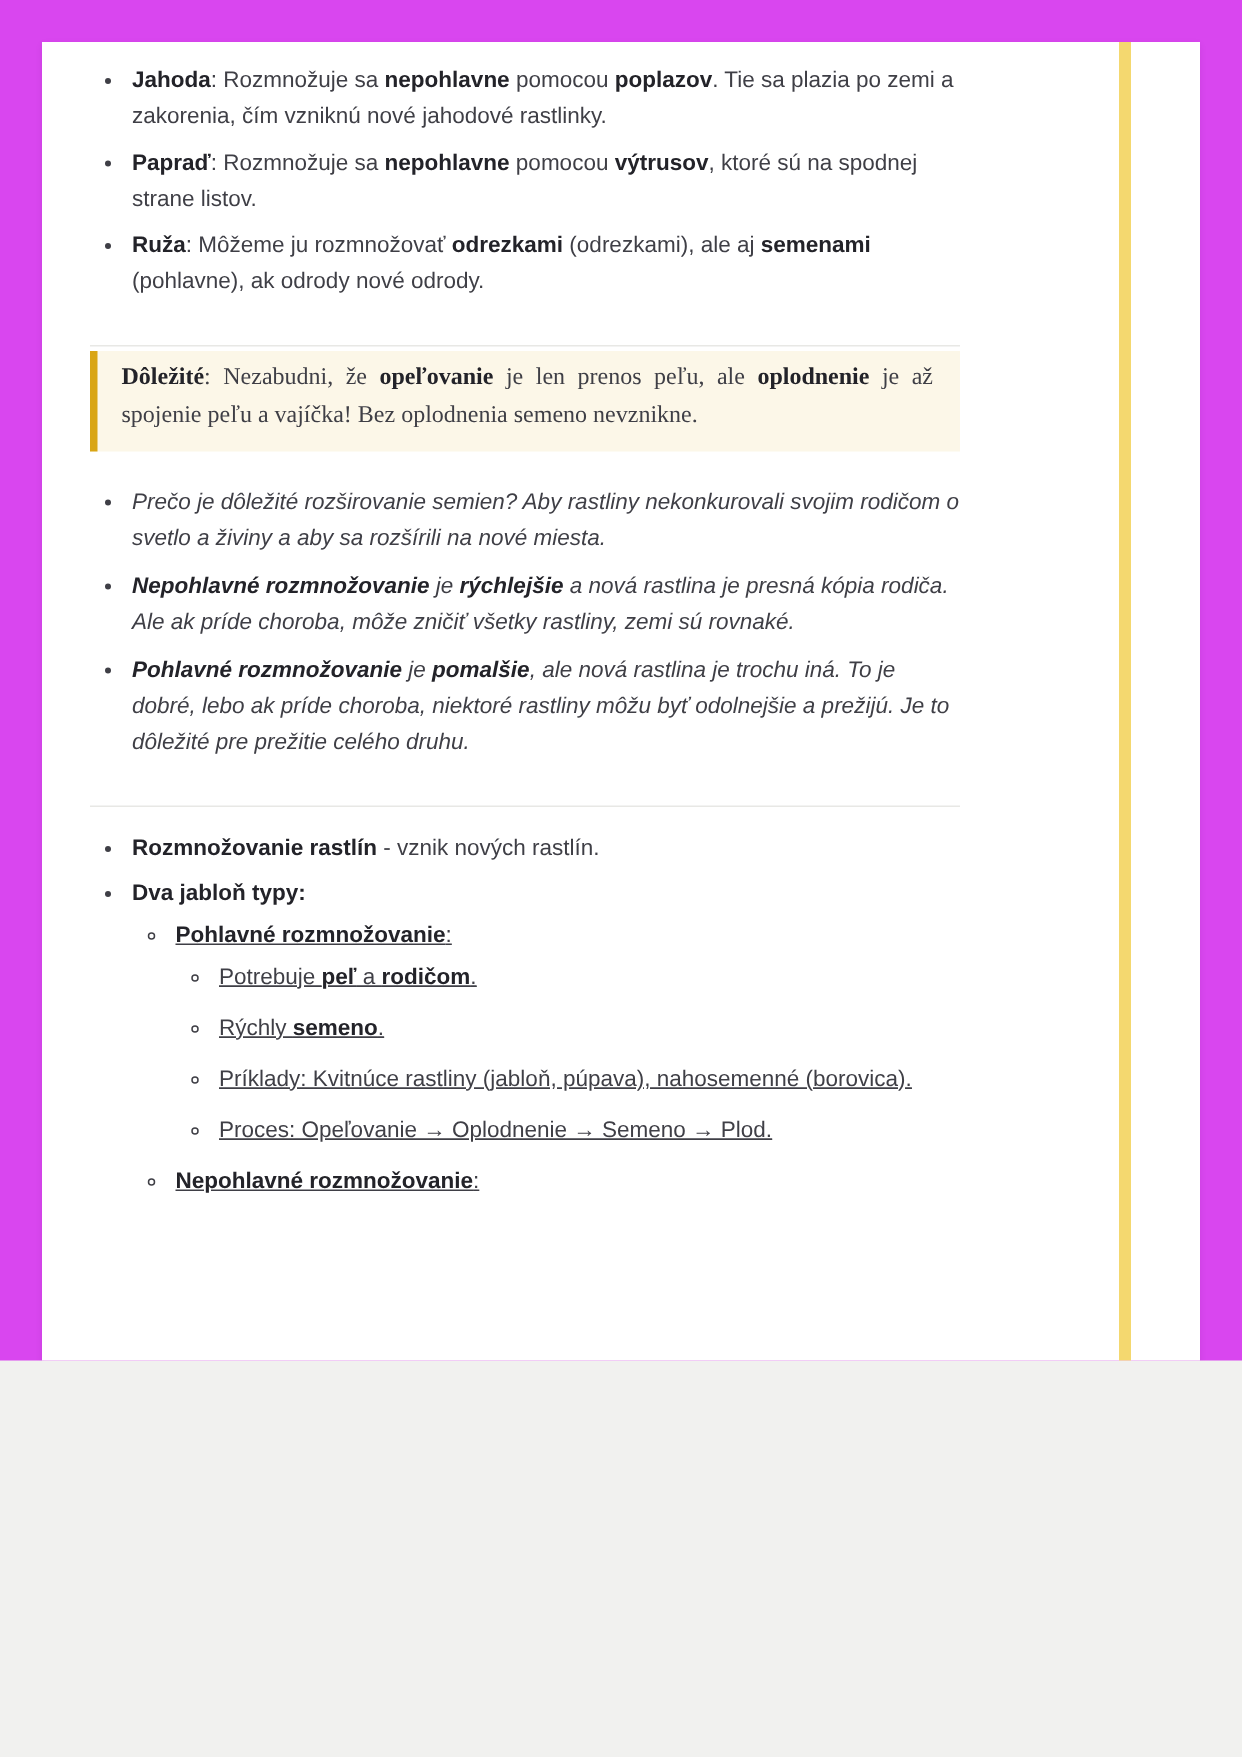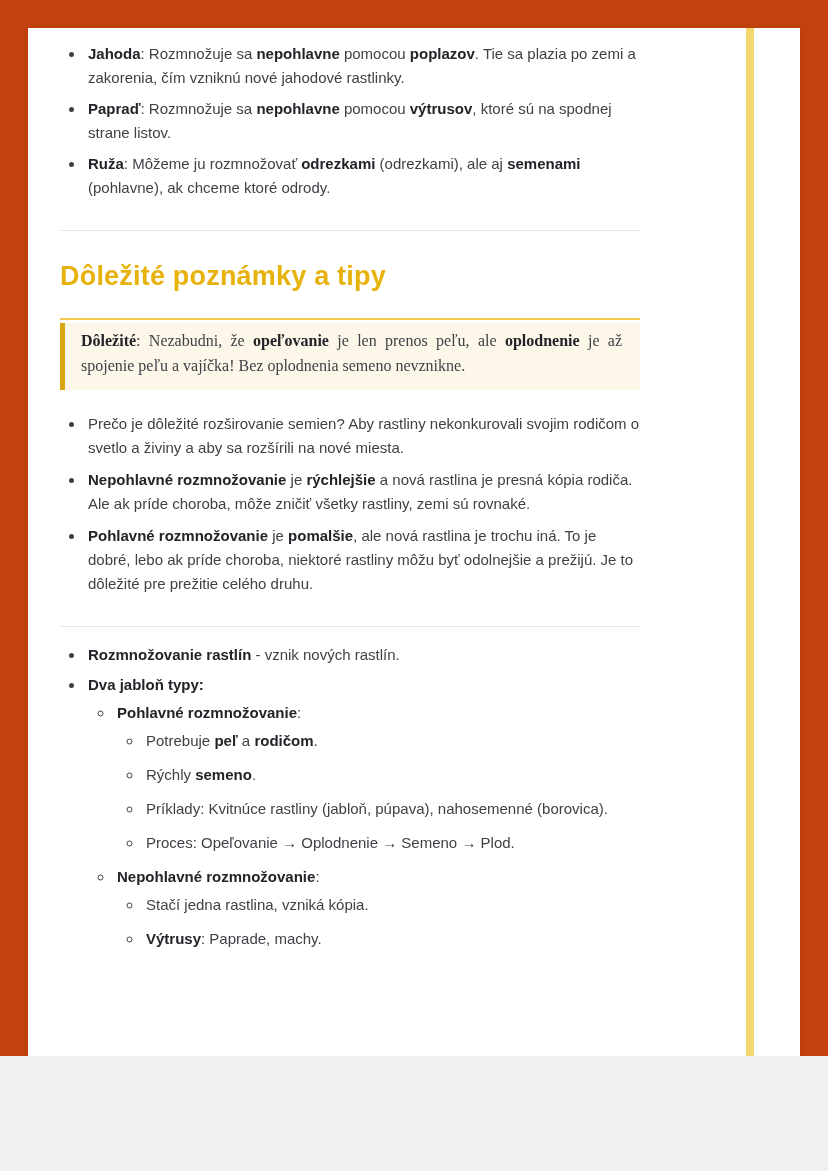--- a/index.html
+++ b/index.html
@@ -5,22 +5,22 @@
 <style>
   * { box-sizing: border-box; }
   html, body { margin: 0; padding: 0; }
   body {
     background: #f1f1ef;
     font-family: "Liberation Sans", "DejaVu Sans", sans-serif;
   }
   .page {
     position: relative;
     width: 828px;
-    height: 1056px;
-    background: #c2410c;
+    height: 907px;
+    background: #d946ef;
     overflow: hidden;
   }
   .card {
     position: absolute;
     left: 28px;
     top: 28px;
     width: 772px;
     height: 1115px;
     background: #ffffff;
     box-shadow: 0 1px 5px rgba(0,0,0,0.07);
@@ -50,20 +50,21 @@
     list-style: disc;
   }
   ul.toplist > li { margin-bottom: 8px; padding-left: 3px; }
   ul.toplist.examples > li { margin-bottom: 7px; }
   ul.toplist.review > li { margin-bottom: 6px; }
 
   .content ul ul {
     list-style: circle;
     margin: 4px 0 0 0;
     padding-left: 26px;
+    text-decoration: underline;
   }
   .content ul ul > li { margin-bottom: 10px; padding-left: 3px; }
 
   hr.divider {
     border: none;
     border-top: 1px solid #e8e8e5;
     margin: 30px 0 0 0;
   }
   h2.heading {
     margin: 24px 0 0 0;
@@ -80,21 +81,21 @@
     border-left: 5px solid var(--callout-border, #d9a514);
     padding: 6px 18px 11px 16px;
     font-family: Liberation Serif, serif;
   }
   .callout-text {
     margin: 0;
     font-size: 16px;
     line-height: 1.55;
     text-align: justify;
   }
-  .notes-list { margin-top: 22px !important; }
+  .notes-list { margin-top: 22px !important; font-style: italic; }
   .review-list { margin-top: 16px !important; }
 
   .watermark {
     position: absolute;
     right: 6px;
     bottom: 66px;
     font-size: 16px;
     color: #b5b5b1;
     z-index: 3;
   }
@@ -104,27 +105,26 @@
 
 <div class="page">
   <div class="card">
     <div class="stripe"></div>
 
     <div class="content">
 
       <ul class="toplist examples">
           <li><b>Jahoda</b><span>: Rozmnožuje sa </span><b>nepohlavne</b><span> pomocou </span><b>poplazov</b><span>. Tie sa plazia po zemi a zakorenia, čím vzniknú nové jahodové rastlinky.</span></li>
           <li><b>Papraď</b><span>: Rozmnožuje sa </span><b>nepohlavne</b><span> pomocou </span><b>výtrusov</b><span>, ktoré sú na spodnej strane listov.</span></li>
-          <li><b>Ruža</b><span>: Môžeme ju rozmnožovať </span><b>odrezkami</b><span> (odrezkami), ale aj </span><b>semenami</b><span> (pohlavne), ak chceme ktoré odrody.</span></li>
+          <li><b>Ruža</b><span>: Môžeme ju rozmnožovať </span><b>odrezkami</b><span> (odrezkami), ale aj </span><b>semenami</b><span> (pohlavne), ak odrody nové odrody.</span></li>
         </ul>
 
       <hr class="divider">
 
       <section>
-        <h2 class="heading">Dôležité poznámky a tipy</h2>
 
         <div class="callout">
           <p class="callout-text"><b>Dôležité</b><span>: Nezabudni, že </span><b>opeľovanie</b><span> je len prenos peľu, ale </span><b>oplodnenie</b><span> je až spojenie peľu a vajíčka! Bez oplodnenia semeno nevznikne.</span></p>
         </div>
 
         <ul class="toplist notes-list">
             <li><span>Prečo je dôležité rozširovanie semien? Aby rastliny nekonkurovali svojim rodičom o svetlo a živiny a aby sa rozšírili na nové miesta.</span></li>
             <li><b>Nepohlavné rozmnožovanie</b><span> je </span><b>rýchlejšie</b><span> a nová rastlina je presná kópia rodiča. Ale ak príde choroba, môže zničiť všetky rastliny, zemi sú rovnaké.</span></li>
             <li><b>Pohlavné rozmnožovanie</b><span> je </span><b>pomalšie</b><span>, ale nová rastlina je trochu iná. To je dobré, lebo ak príde choroba, niektoré rastliny môžu byť odolnejšie a prežijú. Je to dôležité pre prežitie celého druhu.</span></li>
           </ul>
@@ -136,24 +136,21 @@
 
         <ul class="toplist review review-list">
             <li><b>Rozmnožovanie rastlín</b><span> - vznik nových rastlín.</span></li>
             <li><b>Dva jabloň typy:</b><ul>
                 <li><b>Pohlavné rozmnožovanie</b><span>:</span><ul>
                     <li><span>Potrebuje </span><b>peľ</b><span> a </span><b>rodičom</b><span>.</span></li>
                     <li><span>Rýchly </span><b>semeno</b><span>.</span></li>
                     <li><span>Príklady: Kvitnúce rastliny (jabloň, púpava), nahosemenné (borovica).</span></li>
                     <li><span>Proces: Opeľovanie → Oplodnenie → Semeno → Plod.</span></li>
                   </ul></li>
-                <li><b>Nepohlavné rozmnožovanie</b><span>:</span><ul>
-                    <li><span>Stačí jedna rastlina, vzniká kópia.</span></li>
-                    <li><b>Výtrusy</b><span>: Paprade, machy.</span></li>
-                  </ul></li>
+                <li><b>Nepohlavné rozmnožovanie</b><span>:</span></li>
               </ul></li>
           </ul>
       </section>
 
     </div>
 
     <div class="watermark">(c) Knowunity 2025</div>
   </div>
 </div>
 

